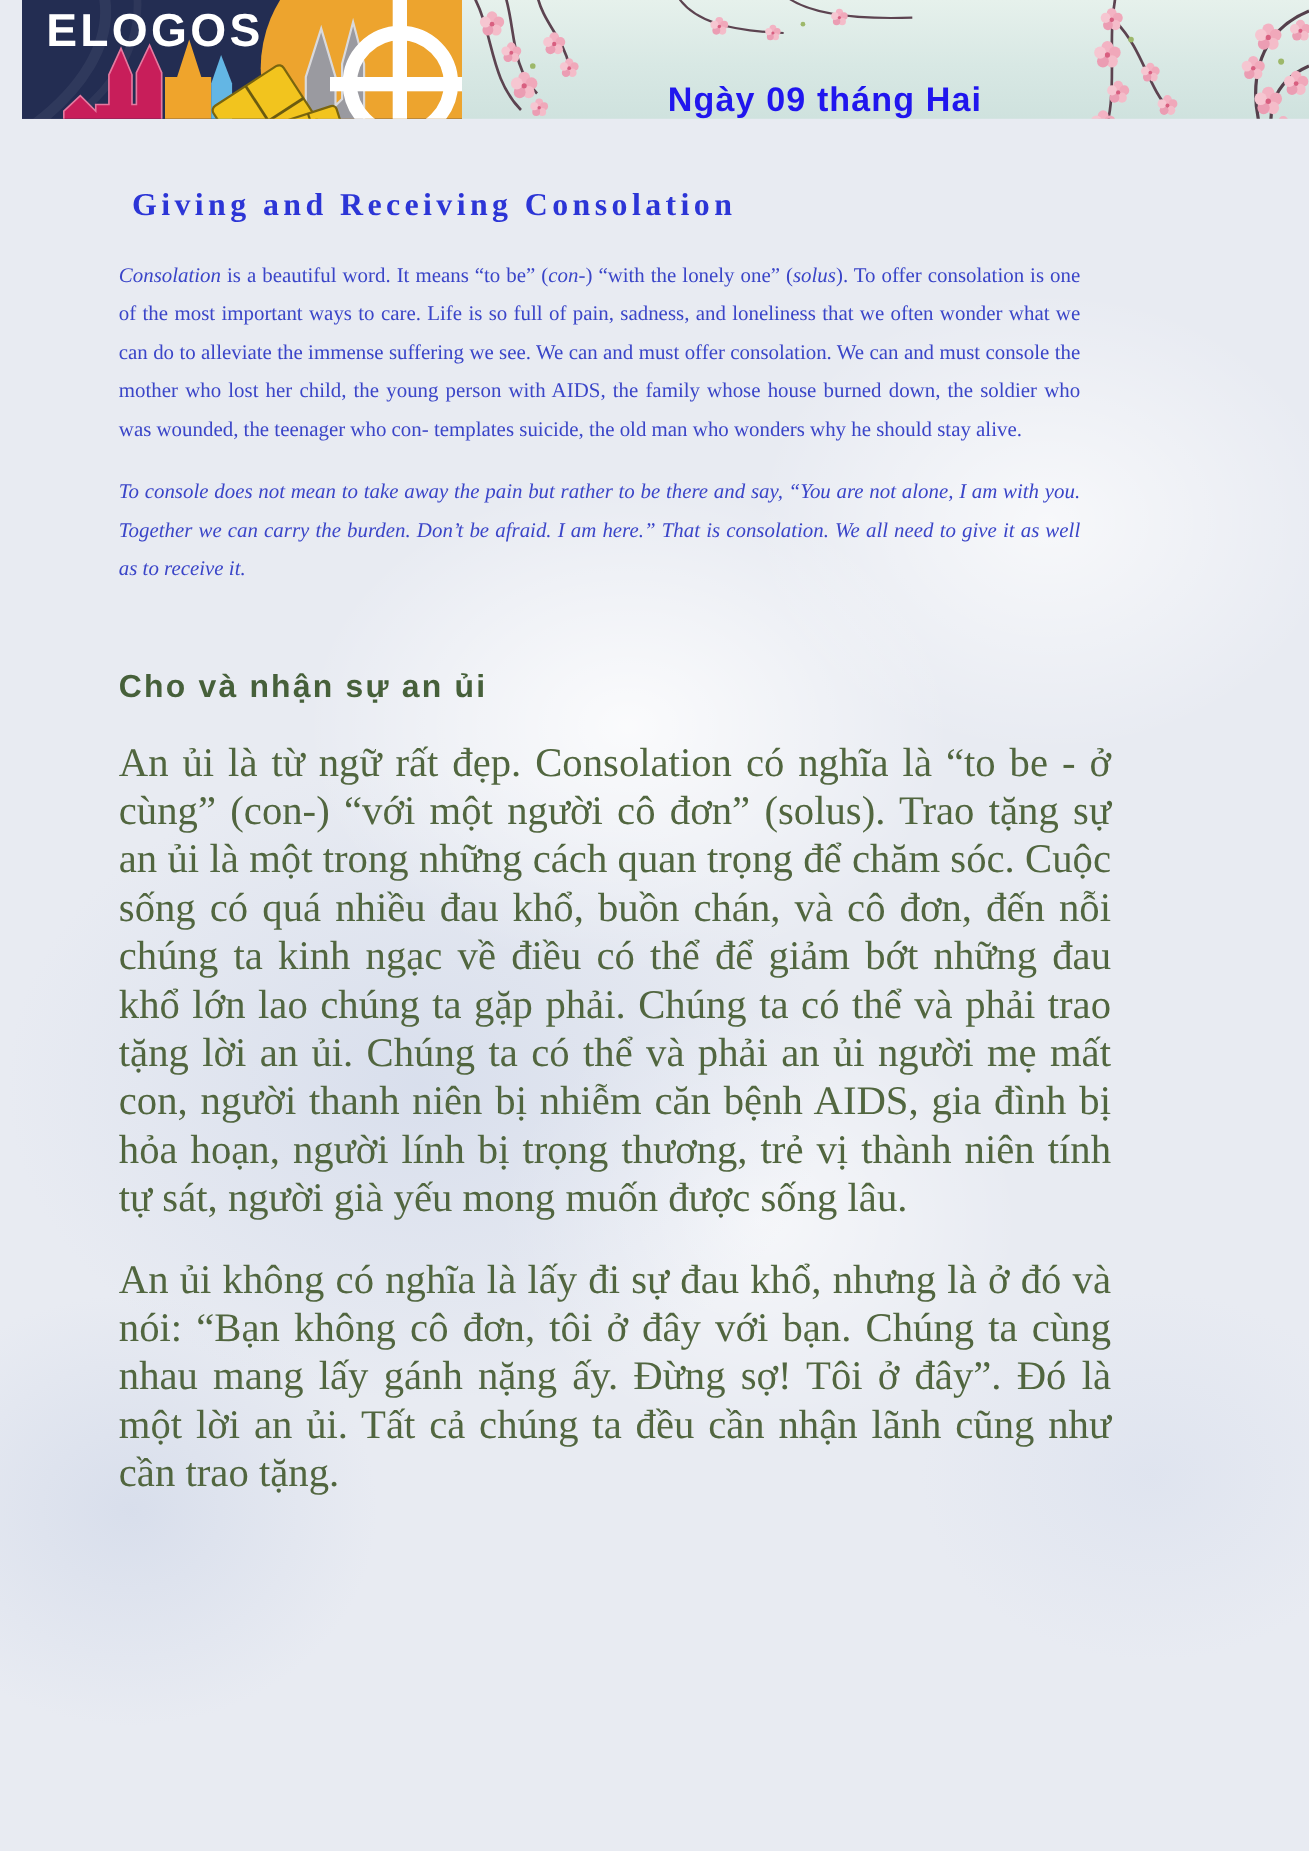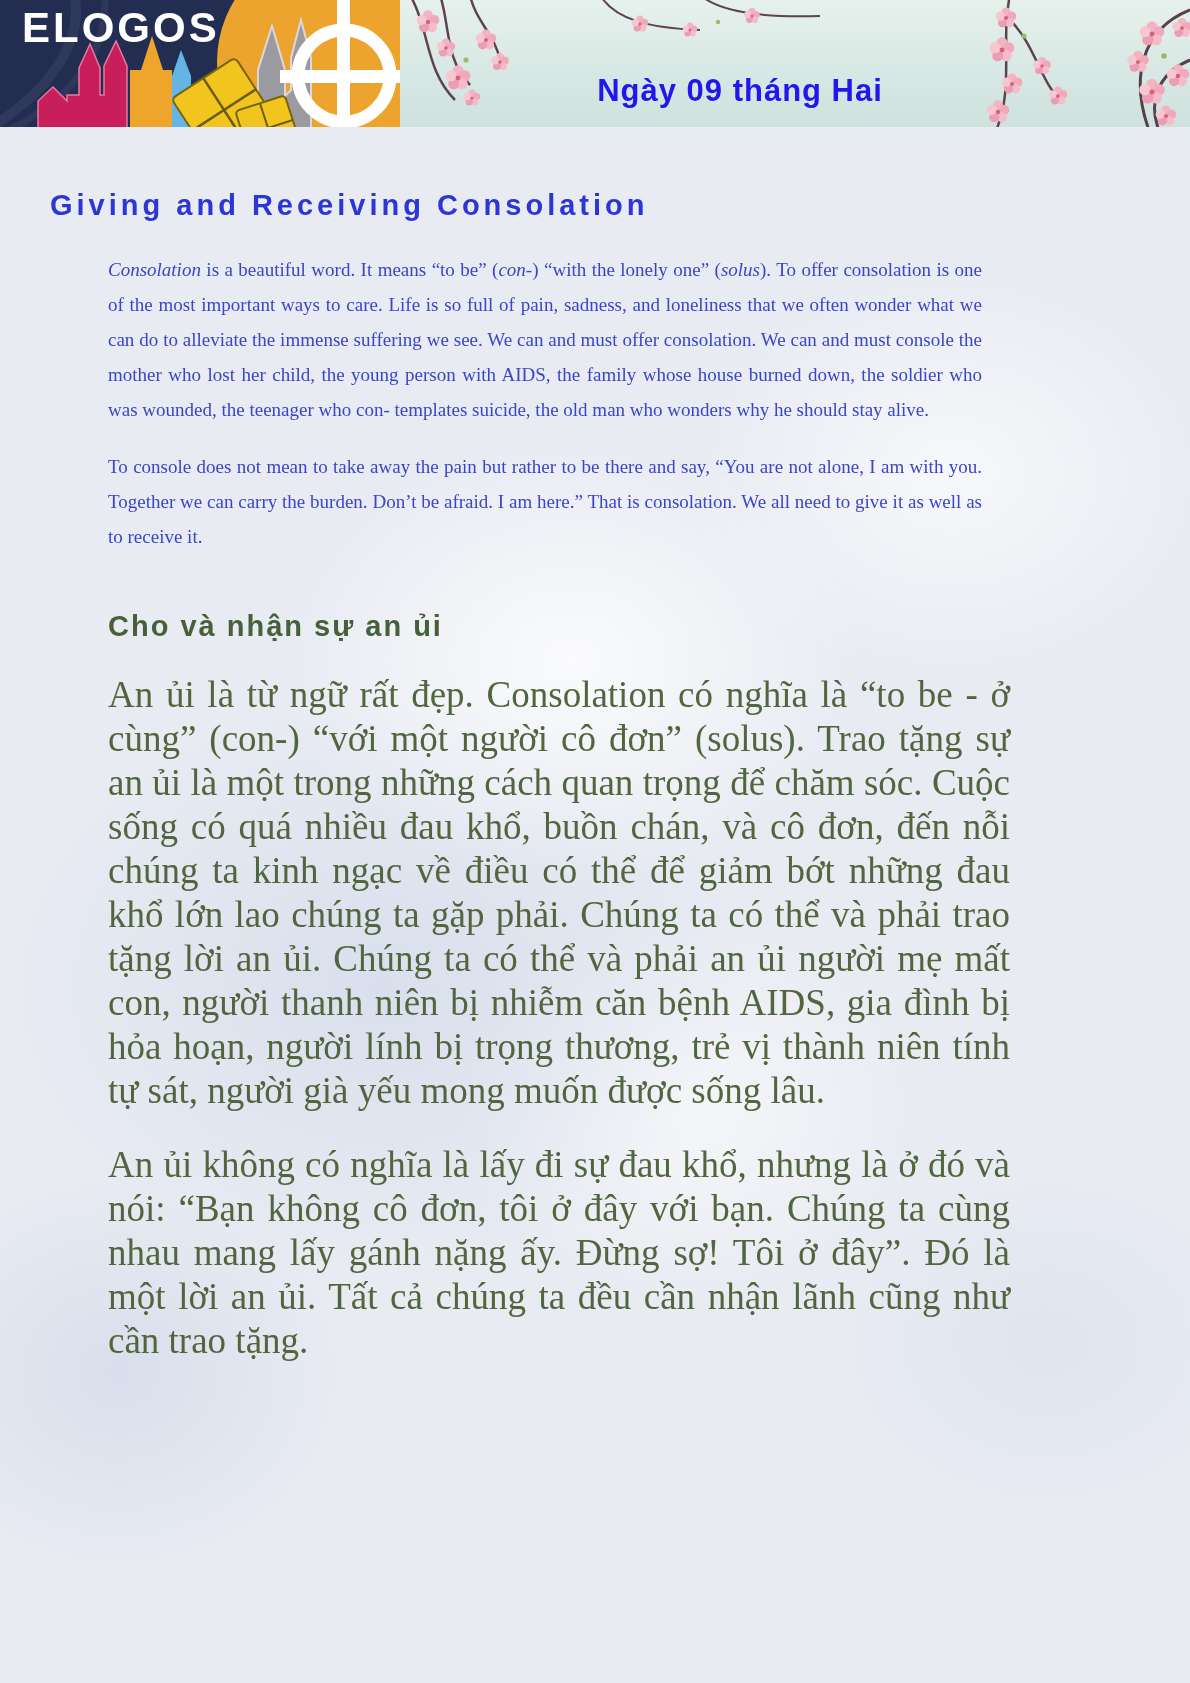--- a/index.html
+++ b/index.html
@@ -10,21 +10,21 @@
     --blossom-pink:#f2afc2; --logo-magenta:#c81e5a; --logo-orange:#eda42e;
     --logo-blue:#63b6e4; --logo-yellow:#f2c41e; --logo-gray:#9a9aa0;
   }
   html,body{margin:0;padding:0;}
   body{
     width:1190px;height:1683px;position:relative;overflow:hidden;
     background:var(--page-bg);
     font-family:"Liberation Serif","DejaVu Serif",serif;
   }
   
-  .header{height:127px;display:flex;position:relative;z-index:2;}
+  .header{height:108px;display:flex;position:relative;z-index:2;padding-left:20px;}
   .logo-block{flex:0 0 400px;position:relative;background:var(--logo-bg);overflow:hidden;}
   .logo-block svg{position:absolute;inset:0;}
   .logo-text{
     position:absolute;top:4px;left:22px;
     font-family:"Liberation Sans","DejaVu Sans",sans-serif;
     font-weight:bold;font-size:42px;letter-spacing:3px;color:#ffffff;
   }
   .banner{flex:1;position:relative;overflow:hidden;
     background:linear-gradient(180deg,#e6f1ec 0%,#d8e8e4 55%,#cfe2de 100%);}
   .banner svg{position:absolute;inset:0;}
@@ -45,32 +45,32 @@
       radial-gradient(420px 320px at 48% 34%, rgba(255,255,255,0.8), rgba(255,255,255,0) 70%),
       radial-gradient(520px 400px at 32% 55%, rgba(204,213,232,0.55), rgba(204,213,232,0) 72%),
       radial-gradient(380px 300px at 80% 22%, rgba(255,255,255,0.65), rgba(255,255,255,0) 70%),
       radial-gradient(340px 280px at 58% 63%, rgba(255,255,255,0.6), rgba(255,255,255,0) 70%),
       radial-gradient(320px 280px at 10% 80%, rgba(197,207,228,0.45), rgba(197,207,228,0) 70%),
       radial-gradient(300px 240px at 88% 78%, rgba(210,218,235,0.4), rgba(210,218,235,0) 70%);
   }
   
   .content{position:relative;z-index:1;}
   .en-title{
-    margin:62px 0 0 50px;
-    font-family:Liberation Sans, sans-serif;
+    margin:62px 0 0 120px;
+    font-family:Liberation Serif, serif;
     font-weight:bold;font-size:29px;letter-spacing:4px;color:var(--english-heading-blue);
   }
   .en-p{
     width:874px;margin:30px 0 0 108px;text-align:justify;
     font-size:19px;line-height:35px;color:var(--english-text-blue);
   }
-  .en-p + .en-p{margin-top:22px;}
+  .en-p + .en-p{margin-top:22px;font-style:italic;}
   .en-p .it{font-style:italic;}
   .vn-title{
-    margin:56px 0 0 108px;
+    margin:74px 0 0 108px;
     font-family:"Liberation Sans","DejaVu Sans",sans-serif;
     font-weight:bold;font-size:29px;letter-spacing:2px;color:var(--vietnamese-heading-green);
   }
   .vn-p{
     width:902px;margin:30px 0 0 108px;text-align:justify;
     font-size:37px;line-height:44px;color:var(--vietnamese-text-green);
   }
   .vn-p + .vn-p{}
 </style>
 </head>

